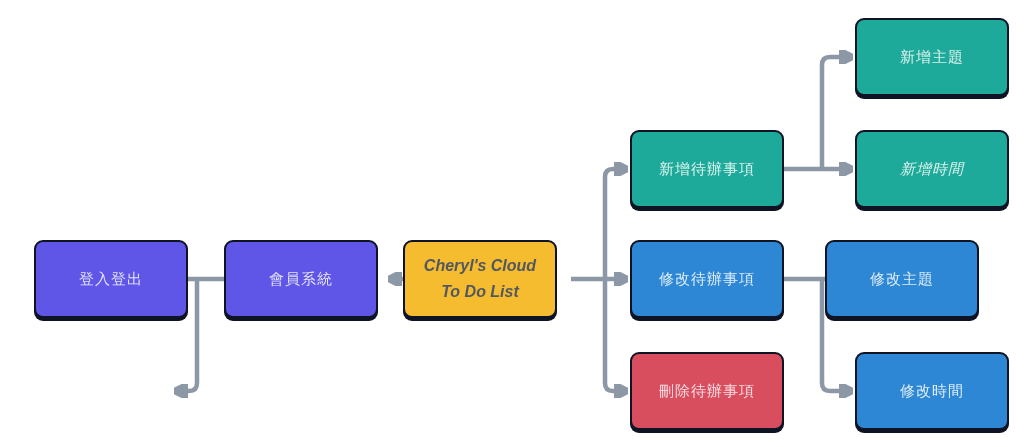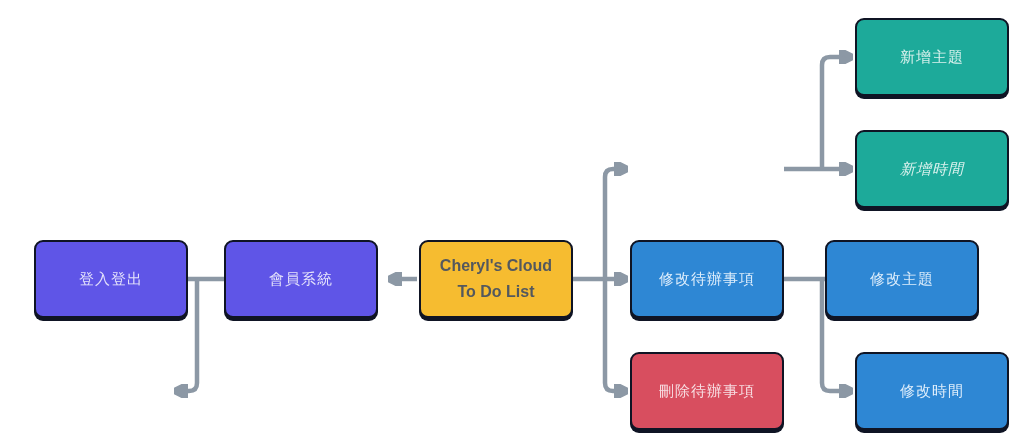--- a/index.html
+++ b/index.html
@@ -81,23 +81,24 @@
     <path d="M 822 169 V 65 Q 822 57 830 57 H 850" marker-end="url(#arrow)"></path>
     <path d="M 784 279 H 850" marker-end="url(#arrow)"></path>
     <path d="M 822 279 V 383 Q 822 391 830 391 H 850" marker-end="url(#arrow)"></path>
   </svg>
 
   <div class="node purple" style="left:34px;  top:240px;">登入登出</div>
 
 
   <div class="node purple" style="left:224px; top:240px;">會員系統</div>
 
-  <div class="node yellow" style="left:419px; top:240px;">Cheryl's Cloud
+  <div class="node yellow" style="left:403px; top:240px;font-style:italic;">Cheryl's Cloud
 To Do List</div>
 
+  <div class="node teal" style="left:630px; top:130px;">新增待辦事項</div>
 
   <div class="node blue" style="left:630px; top:240px;">修改待辦事項</div>
 
   <div class="node red" style="left:630px; top:352px;">刪除待辦事項</div>
 
   <div class="node teal" style="left:855px; top:18px;">新增主題</div>
 
   <div class="node teal" style="left:855px; top:130px;font-style:italic;">新增時間</div>
 
   <div class="node blue" style="left:825px; top:240px;">修改主題</div>

